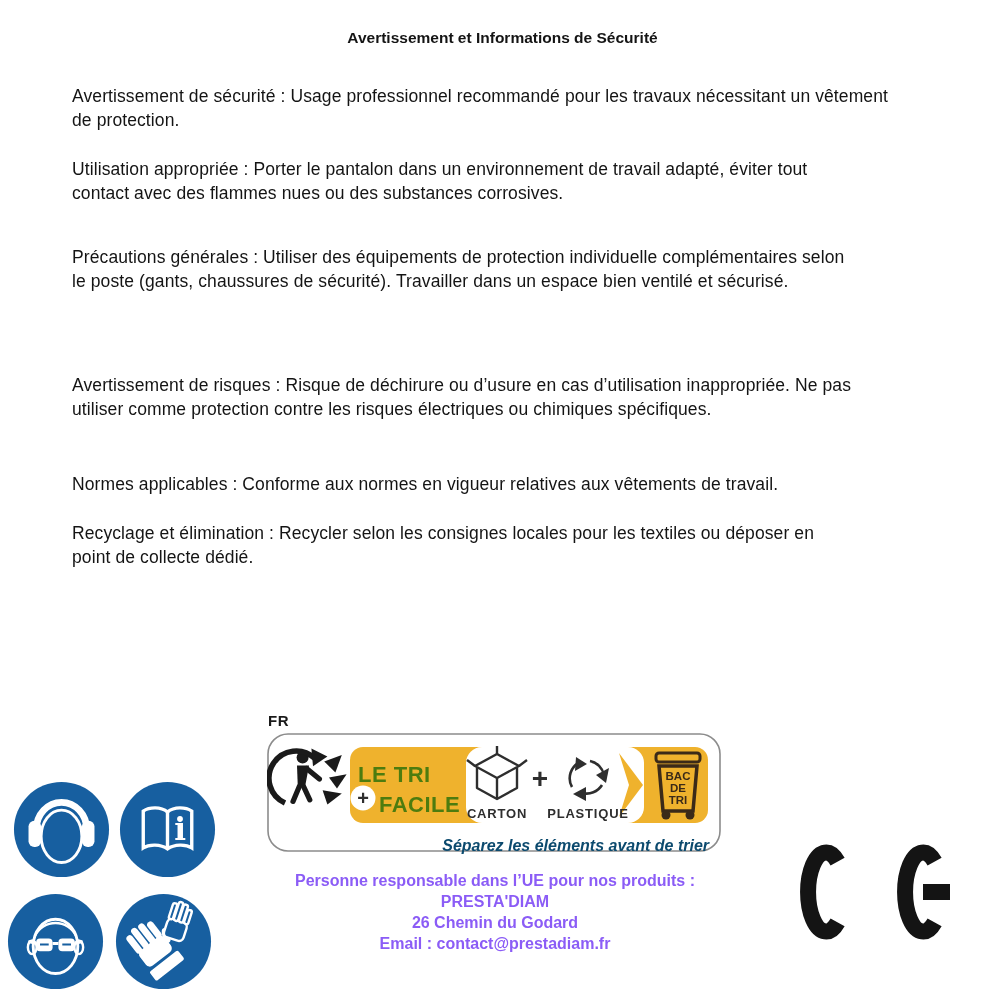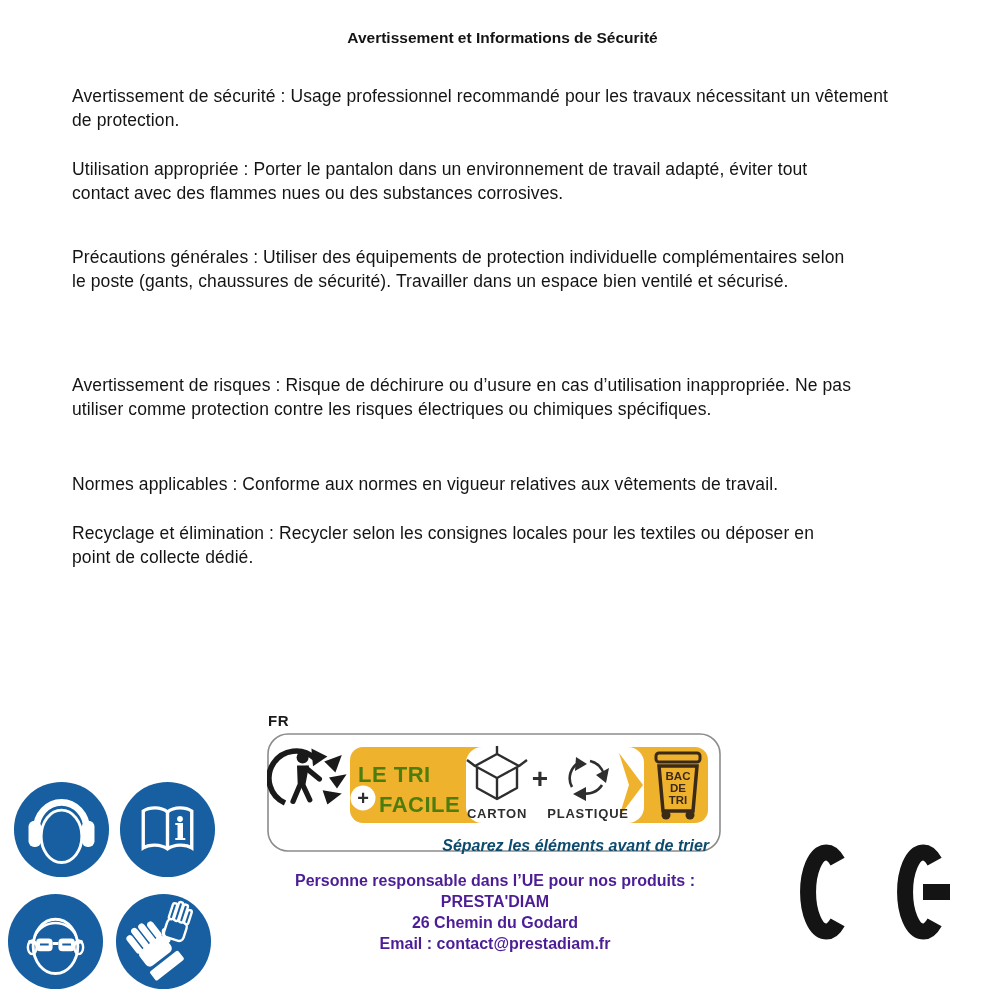--- a/index.html
+++ b/index.html
@@ -22,21 +22,21 @@
   .mat-label{position:absolute;transform:translateX(-50%);font-size:13px;font-weight:700;
              letter-spacing:0.8px;color:#2e2e2e;top:73px;}
   .mat-carton{left:230px;} .mat-plastique{left:321px;}
   .plus-sep{position:absolute;left:273px;top:30px;transform:translateX(-50%);
             font-size:28px;font-weight:800;color:#2e2e2e;}
   .note{position:absolute;right:13px;top:104px;font-size:16px;font-style:italic;
         font-weight:600;color:#0c4a6e;}
 
   
   .resp{position:absolute;left:264px;top:870px;width:462px;text-align:center;
-        font-size:16px;font-weight:bold;line-height:21px;color:#4c1d95;}
+        font-size:16px;font-weight:bold;line-height:21px;color:#8b5cf6;}
 
   
   .picto{position:absolute;}
   .picto-ear{left:13px;top:781px;}
   .picto-book{left:119px;top:781px;}
   .picto-eye{left:7px;top:893px;}
   .picto-glove{left:115px;top:893px;}
 
   .ce{position:absolute;left:790px;top:835px;}
 </style>

